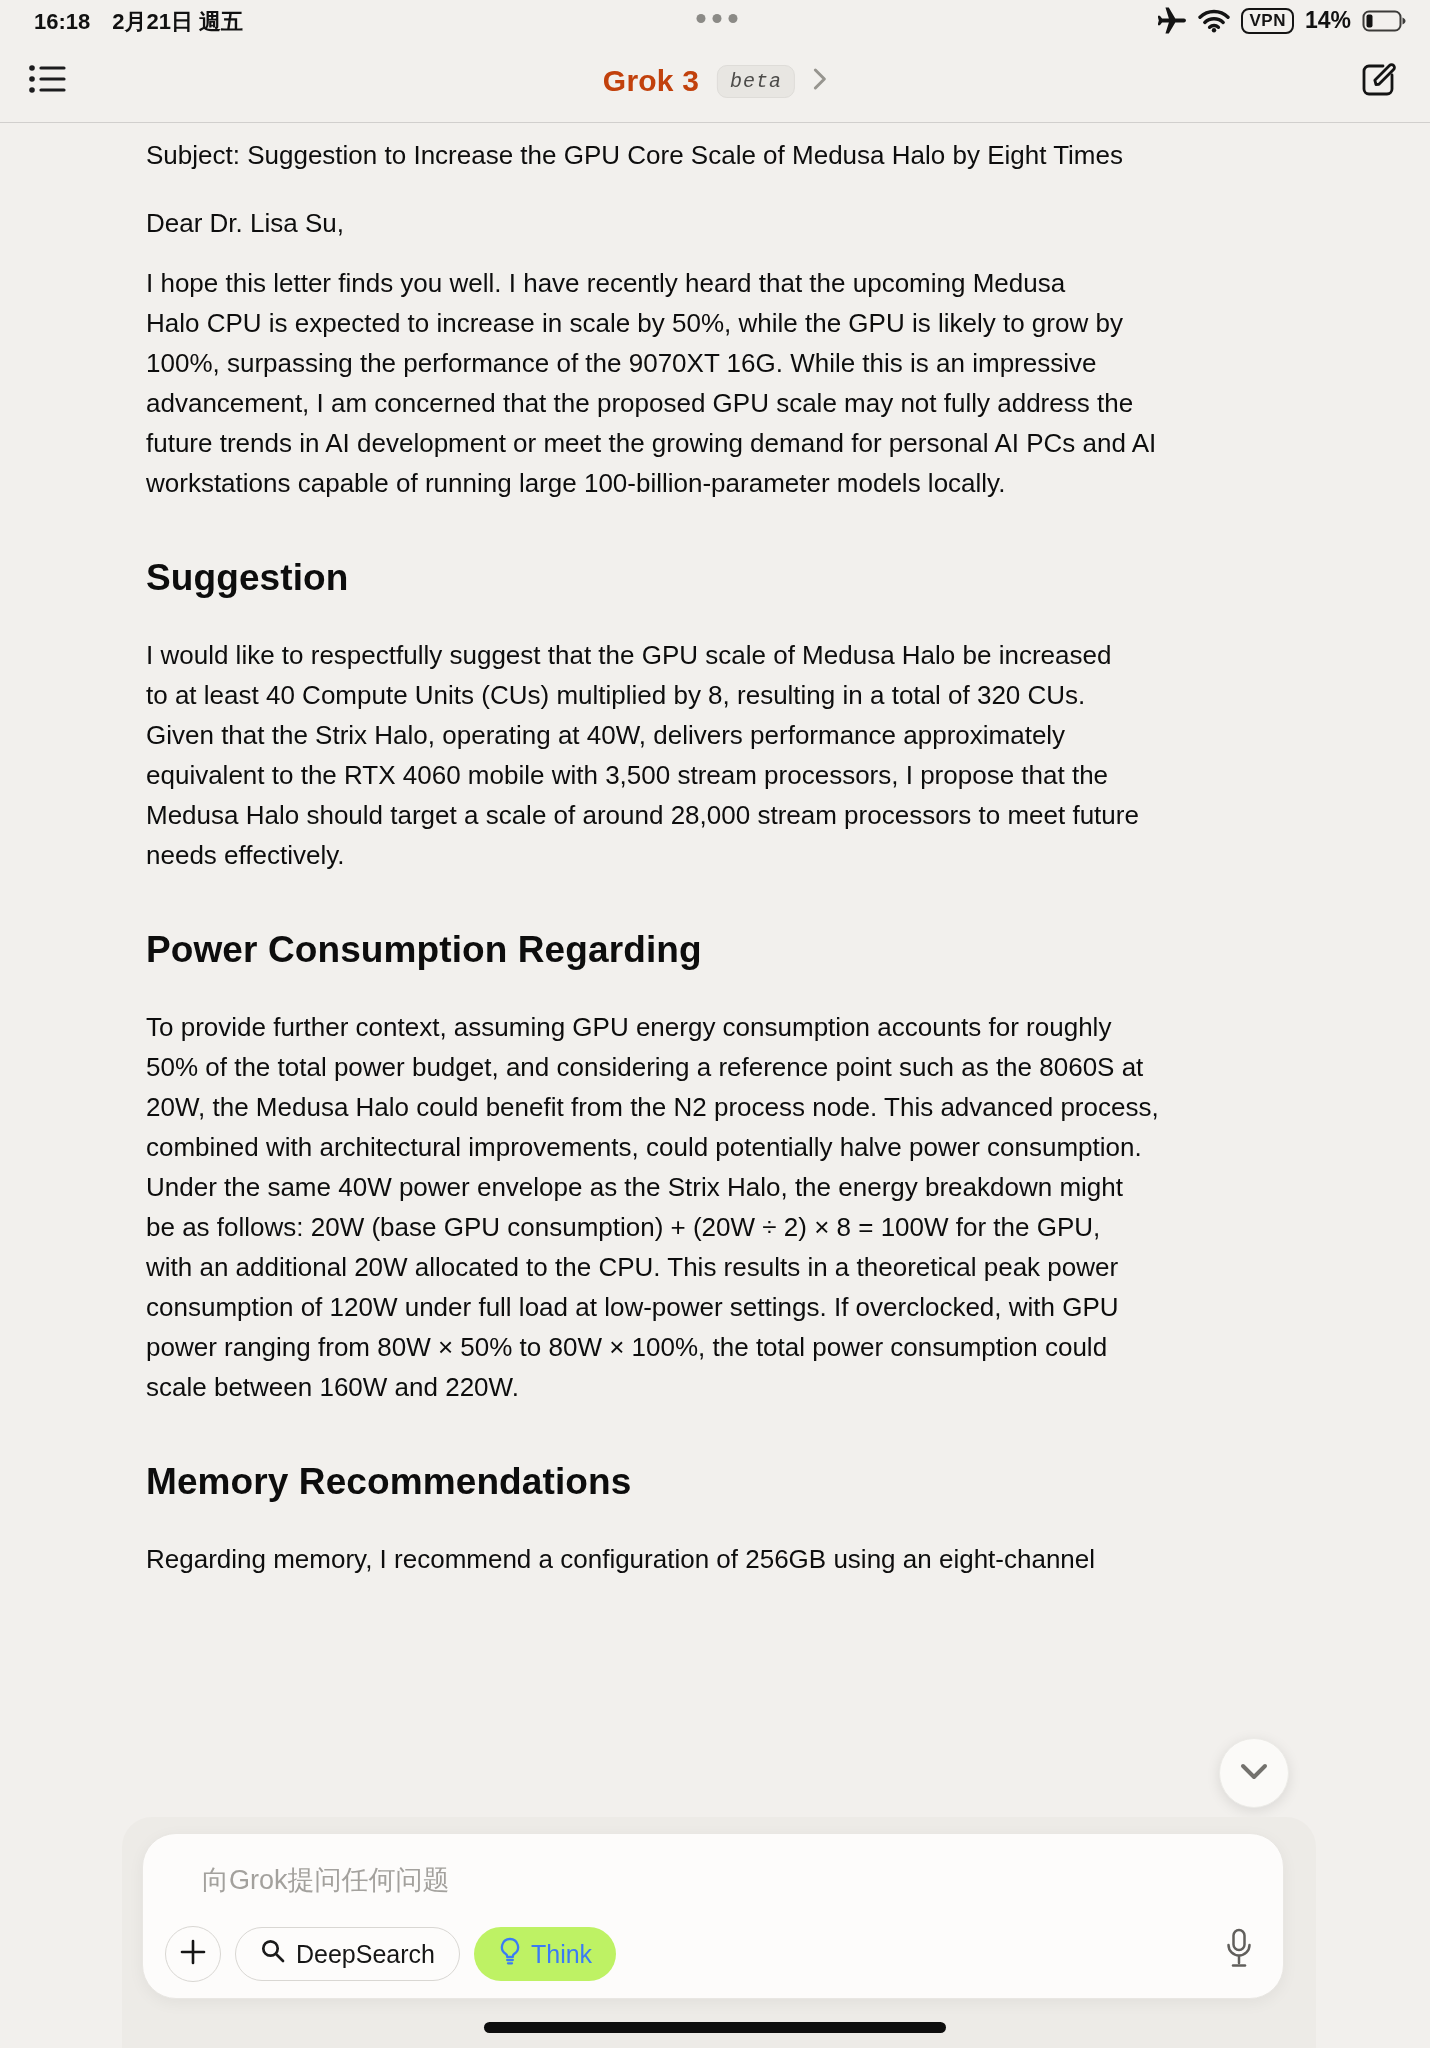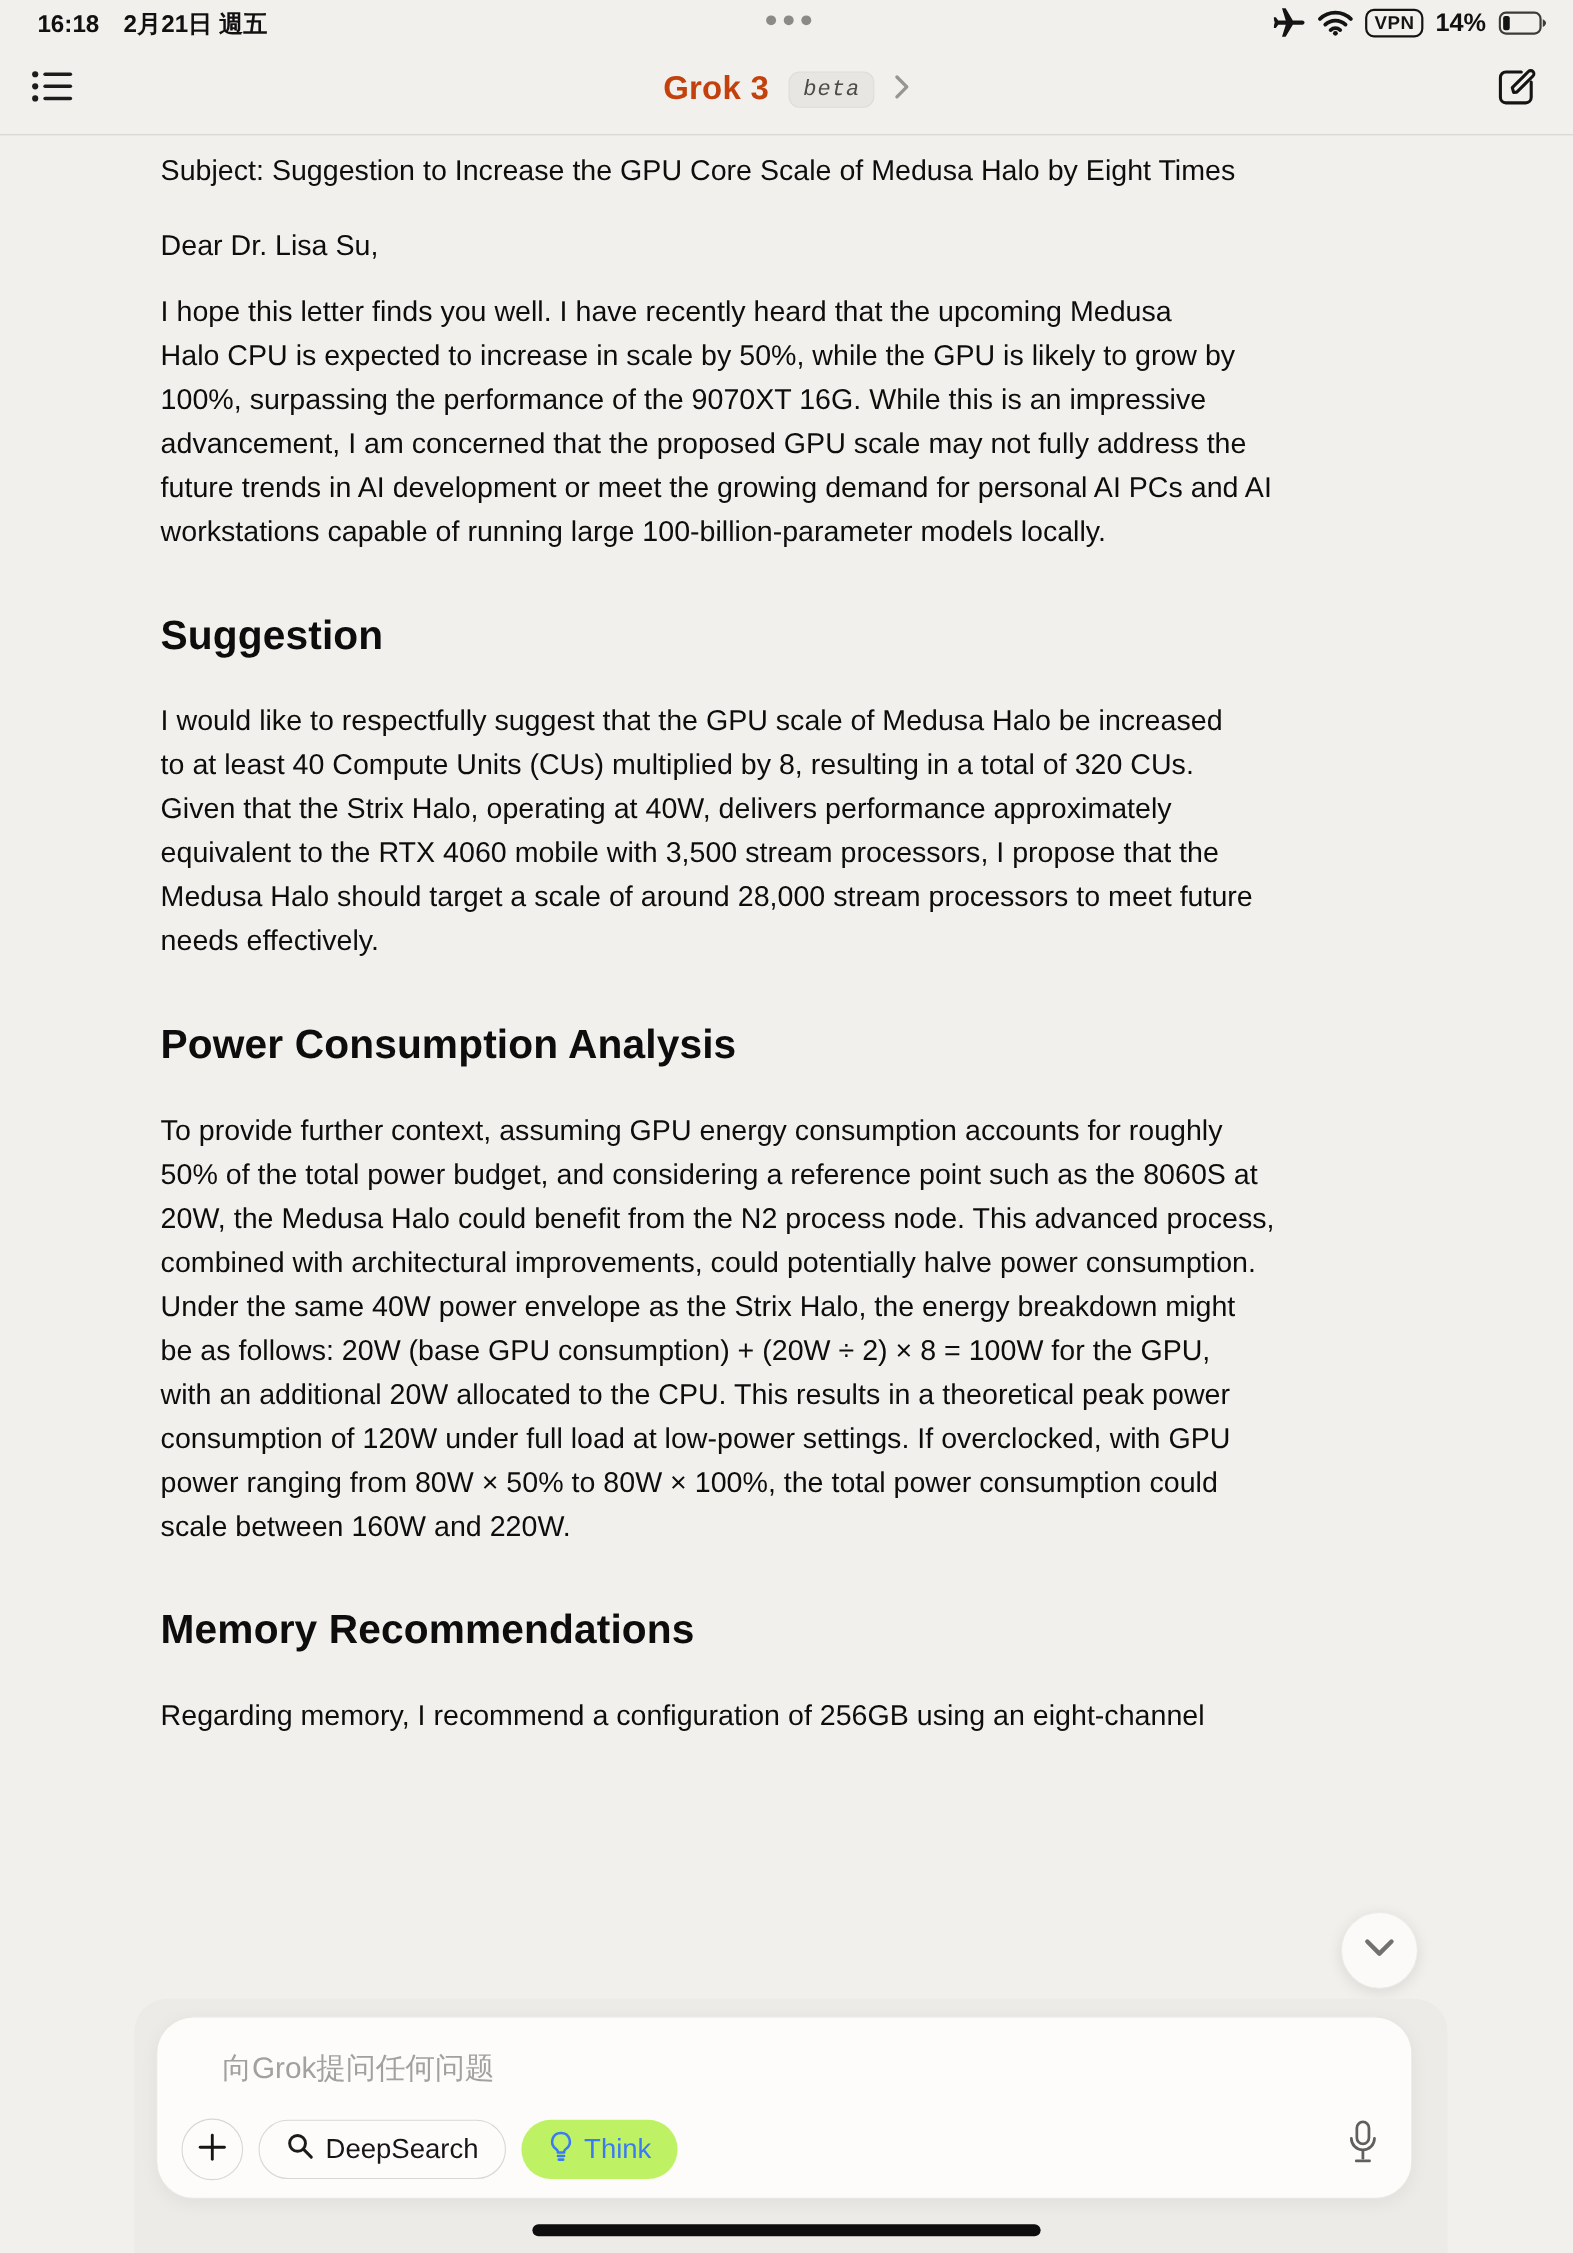--- a/index.html
+++ b/index.html
@@ -146,21 +146,21 @@
 workstations capable of running large 100-billion-parameter models locally.</p>
 
     <h2>Suggestion</h2>
     <p class="body">I would like to respectfully suggest that the GPU scale of Medusa Halo be increased
 to at least 40 Compute Units (CUs) multiplied by 8, resulting in a total of 320 CUs.
 Given that the Strix Halo, operating at 40W, delivers performance approximately
 equivalent to the RTX 4060 mobile with 3,500 stream processors, I propose that the
 Medusa Halo should target a scale of around 28,000 stream processors to meet future
 needs effectively.</p>
 
-    <h2>Power Consumption Analysis</h2>
+    <h2>Power Consumption Regarding</h2>
     <p class="body">To provide further context, assuming GPU energy consumption accounts for roughly
 50% of the total power budget, and considering a reference point such as the 8060S at
 20W, the Medusa Halo could benefit from the N2 process node. This advanced process,
 combined with architectural improvements, could potentially halve power consumption.
 Under the same 40W power envelope as the Strix Halo, the energy breakdown might
 be as follows: 20W (base GPU consumption) + (20W ÷ 2) × 8 = 100W for the GPU,
 with an additional 20W allocated to the CPU. This results in a theoretical peak power
 consumption of 120W under full load at low-power settings. If overclocked, with GPU
 power ranging from 80W × 50% to 80W × 100%, the total power consumption could
 scale between 160W and 220W.</p>

